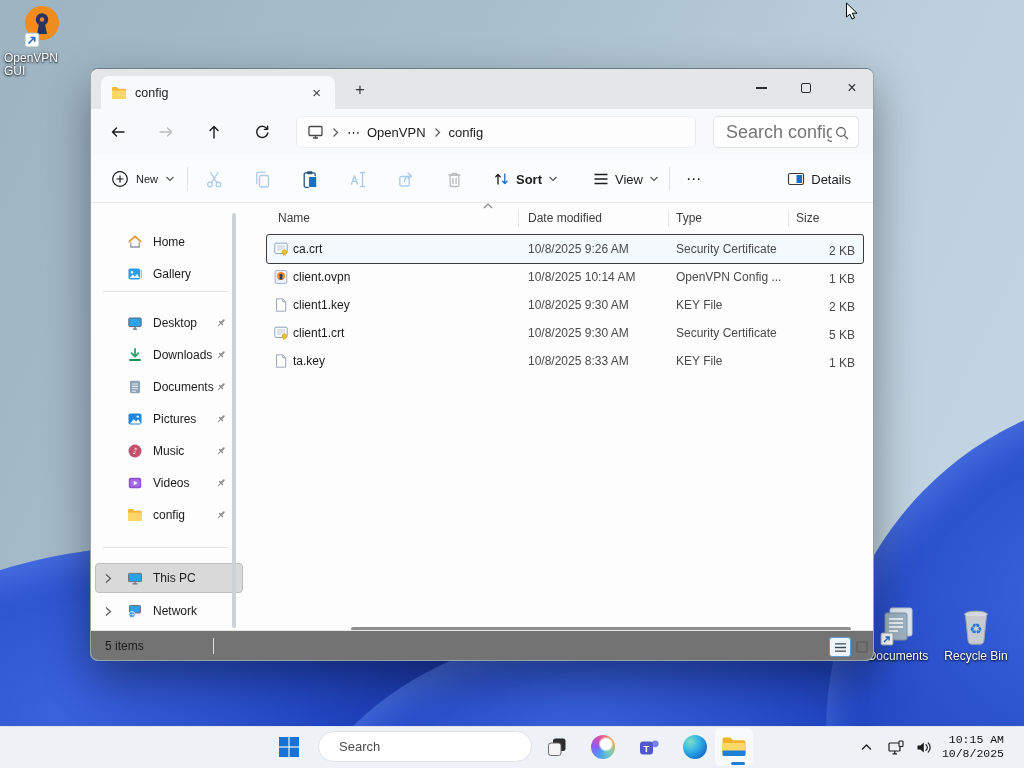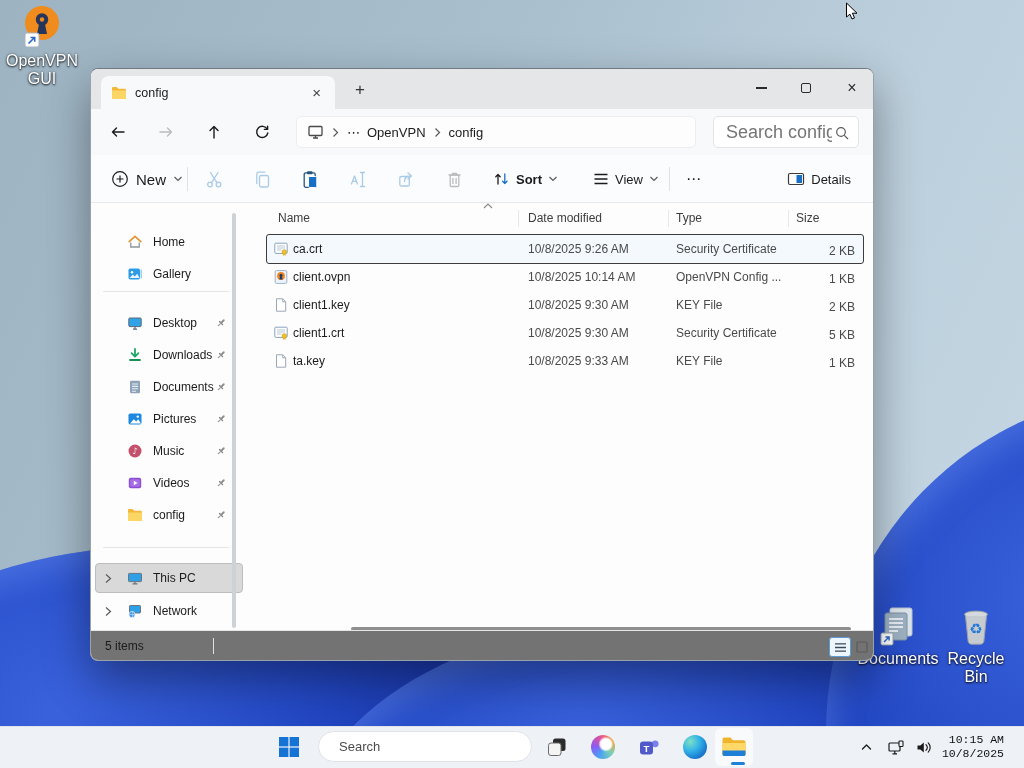--- a/index.html
+++ b/index.html
@@ -13,21 +13,21 @@
   
   .bloom{position:absolute;border-radius:50%;
     background:radial-gradient(circle at 36% 30%,#3a62dd 0%,#2348c4 38%,#15309f 72%,#102685 100%);
     box-shadow:inset 6px 14px 30px rgba(120,160,255,.35);}
   .bloom1{left:-240px;top:545px;width:820px;height:560px;}
   .bloom2{left:300px;top:612px;width:780px;height:460px;}
   .bloom3{left:826px;top:392px;width:660px;height:680px;}
 
   
   .dsk-ic{display:flex;flex-direction:column;align-items:center;z-index:1;}
-  .dsk-label{margin-top:2px;font-size:16px;color:#fff;text-align:center;
+  .dsk-label{margin-top:2px;font-size:12px;color:#fff;
     text-shadow:0 1px 2px rgba(0,0,0,.85),0 0 3px rgba(0,0,0,.5);line-height:1.1;}
 
   
   .window{left:90px;top:68px;width:784px;height:593px;z-index:5;border-radius:8px;
     background:#fdfdfe;border:1px solid #98a2ab;border-top-color:#6f7a83;
     box-shadow:0 18px 46px rgba(0,0,0,.38);overflow:hidden;}
   .tabbar{left:0;top:0;width:100%;height:40px;background:#e4e6e8;}
   .tab{left:10px;top:7px;width:234px;height:33px;background:#f7f9fa;border-radius:8px 8px 0 0;
     display:flex;align-items:center;padding:0 10px;gap:8px;}
   .tab-title{font-size:12.5px;color:#1b1b1b;flex:1;}
@@ -44,21 +44,21 @@
   .crumbbar{left:205px;top:7px;width:400px;height:32px;background:#fdfdfe;border:1px solid #ededee;
     border-radius:5px;display:flex;align-items:center;padding:0 10px;gap:7px;font-size:13px;color:#1b1b1b;}
   .searchbox{left:622px;top:7px;width:146px;height:32px;background:#fff;border:1px solid #e2e4e6;
     border-radius:5px;}
   .searchbox input{position:absolute;left:10px;top:0;width:110px;height:30px;border:none;outline:none;
     background:transparent;font-size:18px;color:#1b1b1b;font-family:inherit;}
   .searchbox input::placeholder{color:#757575;}
 
   .toolbar{left:0;top:86px;width:100%;height:48px;background:#fbfcfd;border-bottom:1px solid #e9e9e9;}
   .tb-new{left:12px;top:8px;height:32px;display:flex;align-items:center;gap:7px;padding:0 8px;
-    font-size:15px;color:#1b1b1b;border-radius:4px;}
+    font-size:11px;color:#1b1b1b;border-radius:4px;}
   .tb-sep{top:12px;width:1px;height:24px;background:#e2e2e2;}
   .tb-ic{top:7px;width:34px;height:34px;display:flex;align-items:center;justify-content:center;border-radius:4px;}
   .tb-grp{top:8px;height:32px;display:flex;align-items:center;gap:6px;padding:0 6px;font-size:13px;
     color:#1b1b1b;border-radius:4px;}
   .tb-more{font-size:15px;color:#1b1b1b;letter-spacing:1px;}
 
   
   .side-item{left:0;width:160px;height:30px;display:flex;align-items:center;padding-left:36px;gap:10px;
     font-size:12px;color:#1b1b1b;}
   .side-item .pin{position:absolute;right:24px;top:9px;}
@@ -521,21 +521,21 @@
       <span class="ftype">Security Certificate</span>
       <span class="fsize">5 KB</span>
     </div>
 
     <div class="abs file-row" style="top:278px;">
       <svg class="f-ic" width="16" height="16" viewBox="0 0 16 16">
         <path d="M3.5 1.8h6.2l3 3v9.4H3.5z" fill="#fff" stroke="#9aa7b5" stroke-width="1"></path>
         <path d="M9.7 1.8v3h3" fill="none" stroke="#9aa7b5" stroke-width="1"></path>
       </svg>
       <span class="fname">ta.key</span>
-      <span class="fdate">10/8/2025 9:33 AM</span>
+      <span class="fdate">10/8/2025 8:33 AM</span>
       <span class="ftype">KEY File</span>
       <span class="fsize">1 KB</span>
     </div>
 
     <div class="abs hscroll"></div>
 
     <div class="abs statusbar">
       <span class="st-count">5 items</span>
       <div class="st-sep"></div>
       <div class="vt on" style="right:22px;">

